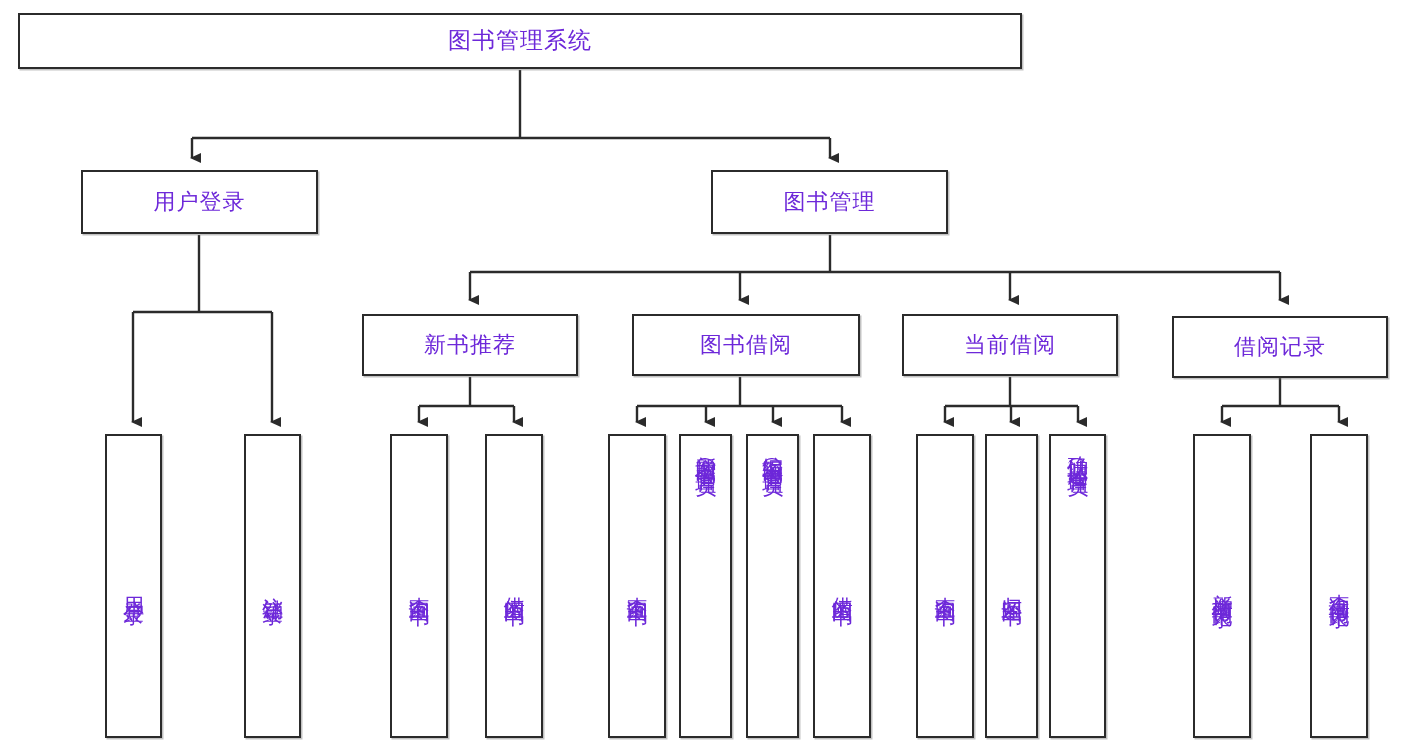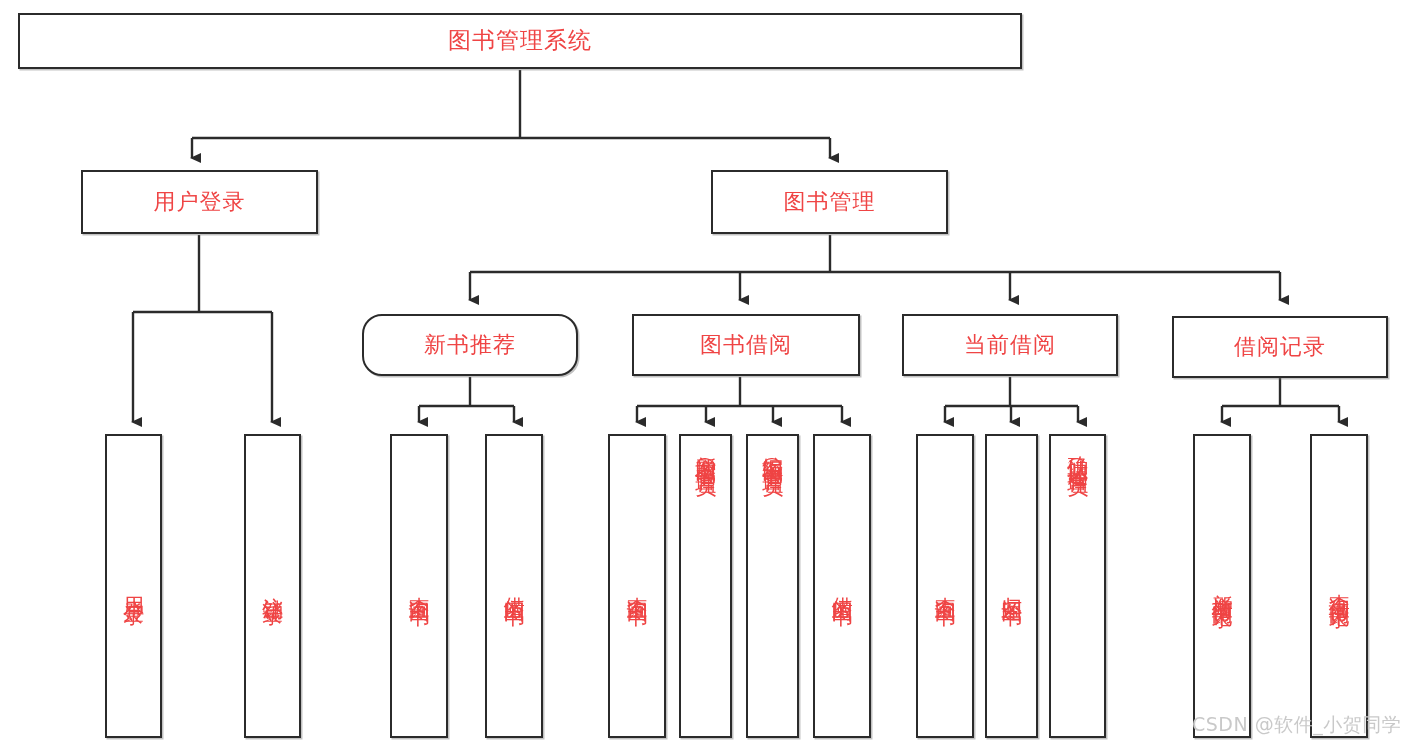--- a/index.html
+++ b/index.html
@@ -22,21 +22,21 @@
     left: 0;
     top: 0;
     width: 1405px;
     height: 747px;
   }
   .node {
     position: absolute;
     box-sizing: border-box;
     border: 2px solid #2b2b2b;
     background: #ffffff;
-    color: #ef4444;
+    color: #6d28d9;
     display: flex;
     align-items: center;
     justify-content: center;
     box-shadow: 1.5px 1.5px 0 rgba(120,120,120,0.45);
   }
   .node.h {
     font-size: 22px;
     letter-spacing: 1px;
     line-height: 1.2;
     text-align: center;
@@ -126,21 +126,21 @@
     <span>图书管理系统</span>
   </div>
 
   <div class="node h" style="left:81px; top:170px; width:237px; height:64px;">
     <span>用户登录</span>
   </div>
   <div class="node h" style="left:711px; top:170px; width:237px; height:64px;">
     <span>图书管理</span>
   </div>
 
-  <div class="node h" style="left:362px; top:314px; width:216px; height:62px;border-radius:20px;">
+  <div class="node h" style="left:362px; top:314px; width:216px; height:62px;">
     <span>新书推荐</span>
   </div>
   <div class="node h" style="left:632px; top:314px; width:228px; height:62px;">
     <span>图书借阅</span>
   </div>
   <div class="node h" style="left:902px; top:314px; width:216px; height:62px;justify-content:center;">
     <span>当前借阅</span>
   </div>
   <div class="node h" style="left:1172px; top:316px; width:216px; height:62px;">
     <span>借阅记录</span>
@@ -183,15 +183,14 @@
     <span>确认归还（管理员）</span>
   </div>
 
   <div class="node v" style="left:1193px; top:434px; width:58px; height:304px;">
     <span>新增借阅记录</span>
   </div>
   <div class="node v" style="left:1310px; top:434px; width:58px; height:304px;">
     <span>查询借阅记录</span>
   </div>
 
-  <div class="watermark" style="left:1192px; top:712px;">CSDN @软件_小贺同学</div>
 
 </div>
 
 </body></html>

